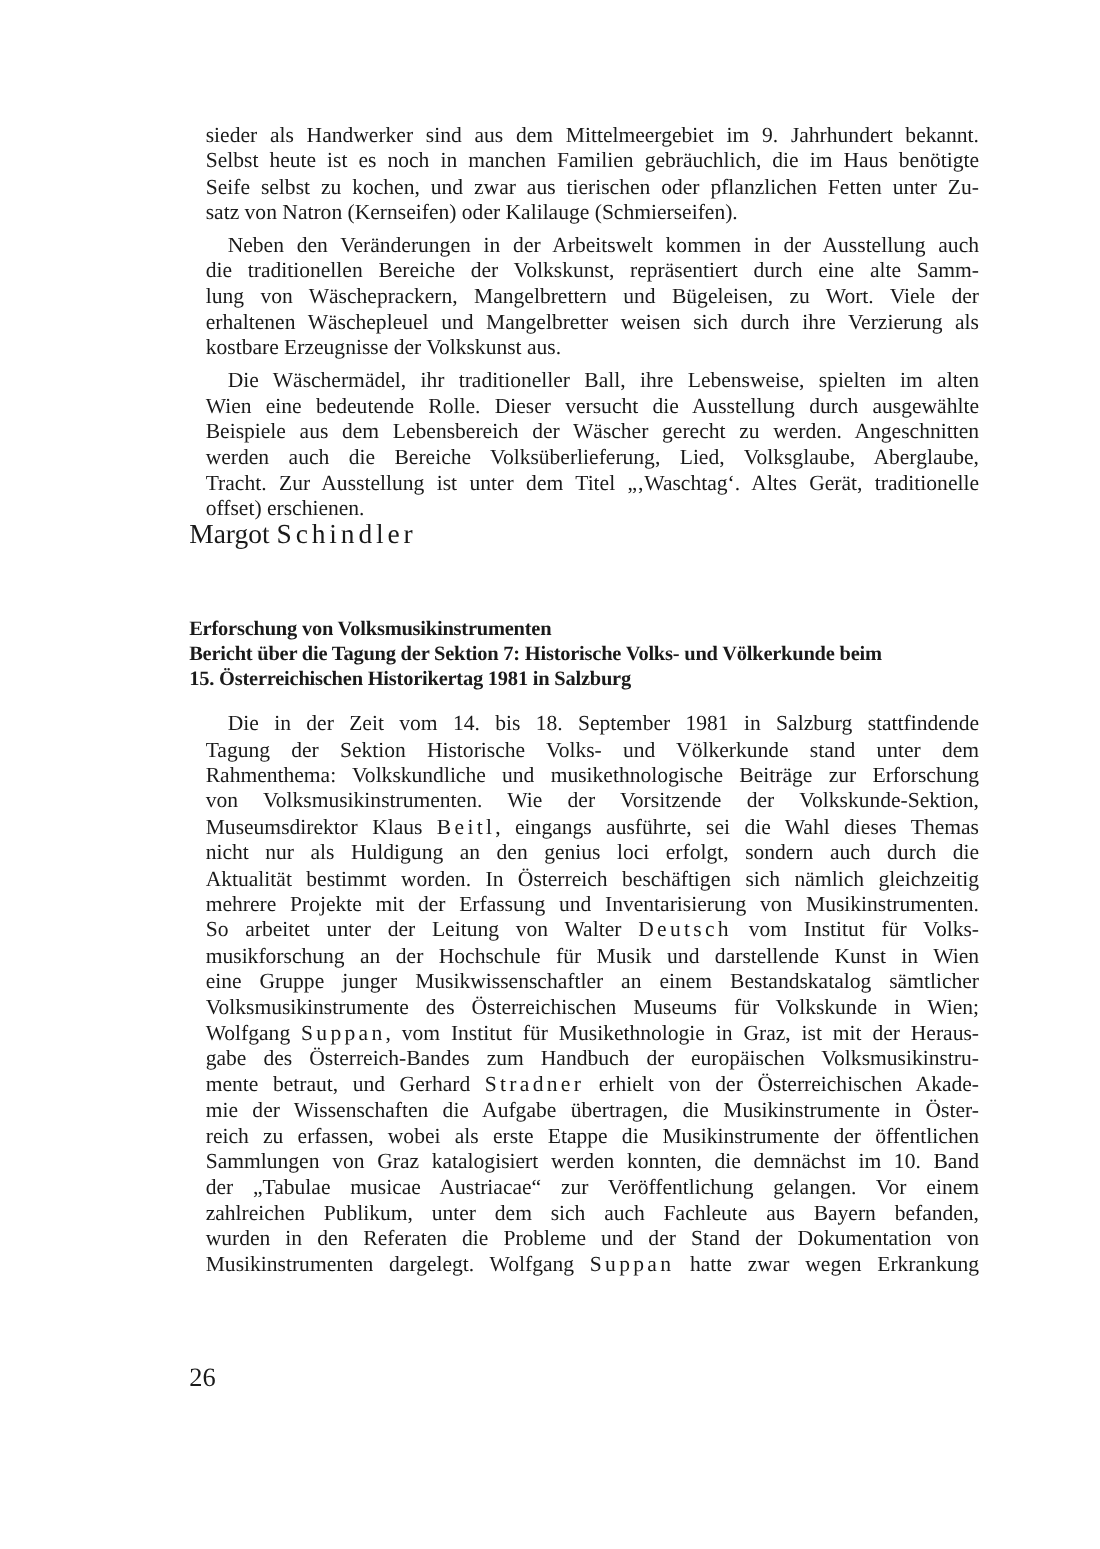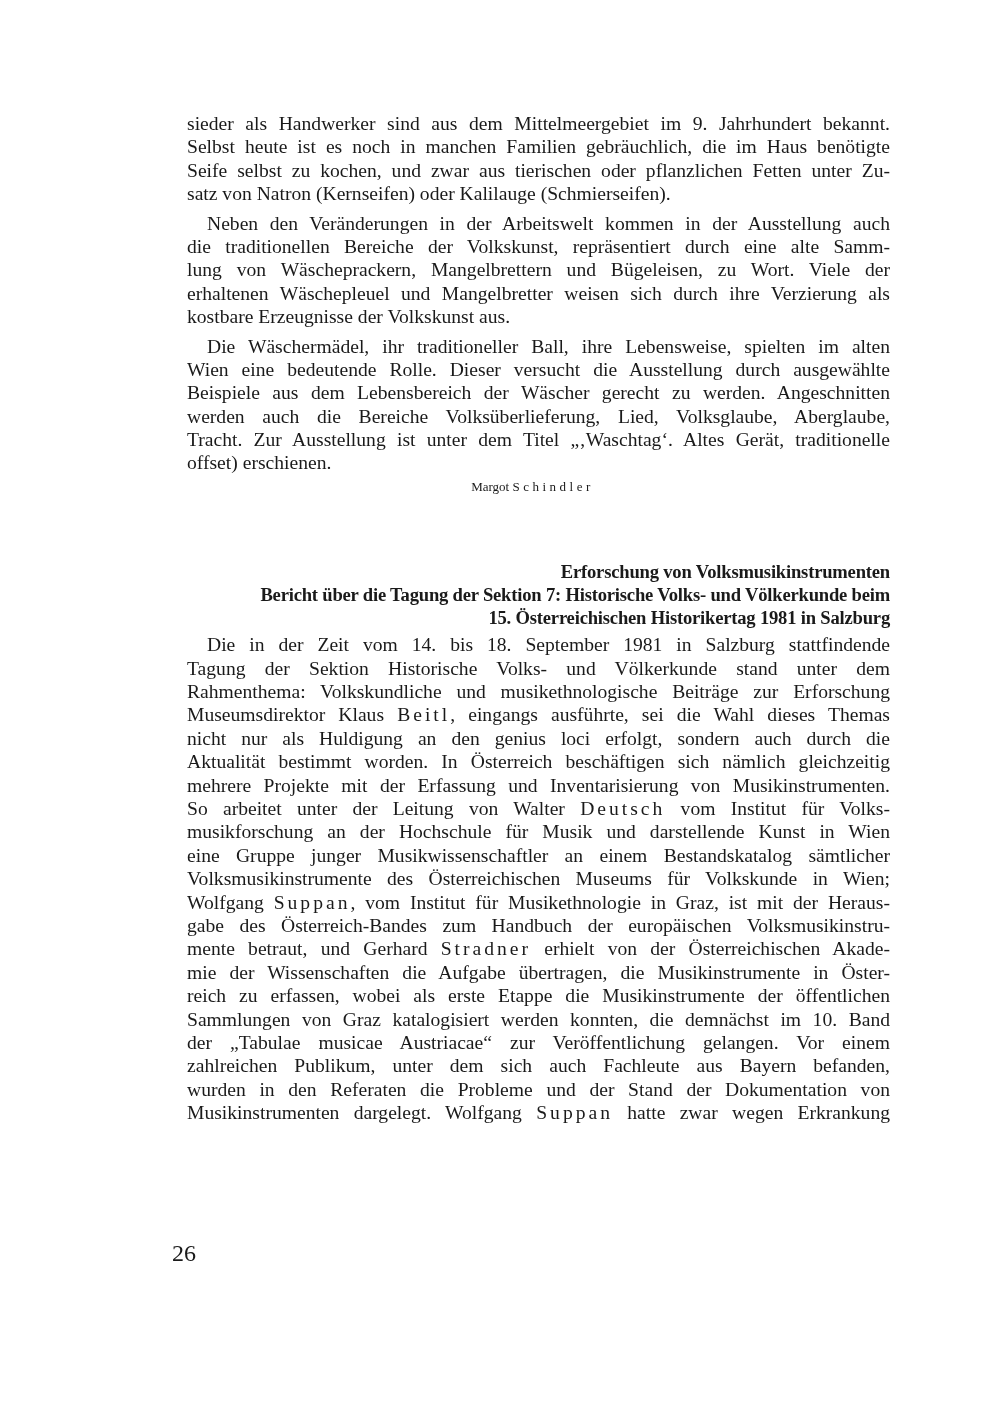--- a/index.html
+++ b/index.html
@@ -5,24 +5,24 @@
   html, body { margin: 0; padding: 0; background: #ffffff; }
   body { width: 1000px; height: 1408px; position: relative; overflow: hidden;
          font-family: "Liberation Serif", "DejaVu Serif", serif; color: #1a1a1a; }
   .page { position: absolute; left: 172px; top: 112px; width: 718px; }
   .line { display: block; font-size: 19.6px; line-height: 23.4px; height: 23.4px;
           text-align: justify; text-align-last: justify; white-space: nowrap; margin-left: 15px; }
   .line.last { text-align-last: left; }
   .indent { text-indent: 20px; }
   .para { margin-bottom: 0; }
   .sp { letter-spacing: 3px; }
-  .sig { text-align: center; font-size: 13px; line-height: 23.4px; }
+  .sig { text-align: left; font-size: 25px; line-height: 23.4px; }
   .sig .sp { letter-spacing: 3.5px; margin-right: -3px; }
-  .heading { text-align: right; font-weight: bold; font-size: 18.6px; line-height: 23px;
-             font-family: "Liberation Serif", serif; margin-top: 62px; margin-bottom: 4px;
+  .heading { text-align: left; font-weight: bold; font-size: 18.6px; line-height: 23px;
+             font-family: "Liberation Serif", serif; margin-top: 62px; margin-bottom: 18px;
              letter-spacing: -0.2px; }
   .heading span { display: block; }
   .pagenum { position: absolute; left: 172px; top: 1240px; font-size: 24px; }
   .gap { height: 6px; }
 </style>
 </head>
 <body>
 
 <div class="page">
 
@@ -60,20 +60,21 @@
   <div class="heading">
     <span>Erforschung von Volksmusikinstrumenten</span>
     <span>Bericht über die Tagung der Sektion 7: Historische Volks- und Völkerkunde beim</span>
     <span>15. Österreichischen Historikertag 1981 in Salzburg</span>
   </div>
 
   <div class="para" id="para2">
       <span class="line indent"><span>Die in der Zeit vom 14. bis 18. September 1981 in Salzburg stattfindende</span></span>
       <span class="line"><span>Tagung der Sektion Historische Volks- und Völkerkunde stand unter dem</span></span>
       <span class="line"><span>Rahmenthema: Volkskundliche und musikethnologische Beiträge zur Erforschung</span></span>
+      <span class="line"><span>von Volksmusikinstrumenten. Wie der Vorsitzende der Volkskunde-Sektion,</span></span>
       <span class="line"><span>Museumsdirektor Klaus </span><span class="sp">Beitl</span><span>, eingangs ausführte, sei die Wahl dieses Themas</span></span>
       <span class="line"><span>nicht nur als Huldigung an den genius loci erfolgt, sondern auch durch die</span></span>
       <span class="line"><span>Aktualität bestimmt worden. In Österreich beschäftigen sich nämlich gleichzeitig</span></span>
       <span class="line"><span>mehrere Projekte mit der Erfassung und Inventarisierung von Musikinstrumenten.</span></span>
       <span class="line"><span>So arbeitet unter der Leitung von Walter </span><span class="sp">Deutsch</span><span> vom Institut für Volks-</span></span>
       <span class="line"><span>musikforschung an der Hochschule für Musik und darstellende Kunst in Wien</span></span>
       <span class="line"><span>eine Gruppe junger Musikwissenschaftler an einem Bestandskatalog sämtlicher</span></span>
       <span class="line"><span>Volksmusikinstrumente des Österreichischen Museums für Volkskunde in Wien;</span></span>
       <span class="line"><span>Wolfgang </span><span class="sp">Suppan</span><span>, vom Institut für Musikethnologie in Graz, ist mit der Heraus-</span></span>
       <span class="line"><span>gabe des Österreich-Bandes zum Handbuch der europäischen Volksmusikinstru-</span></span>

